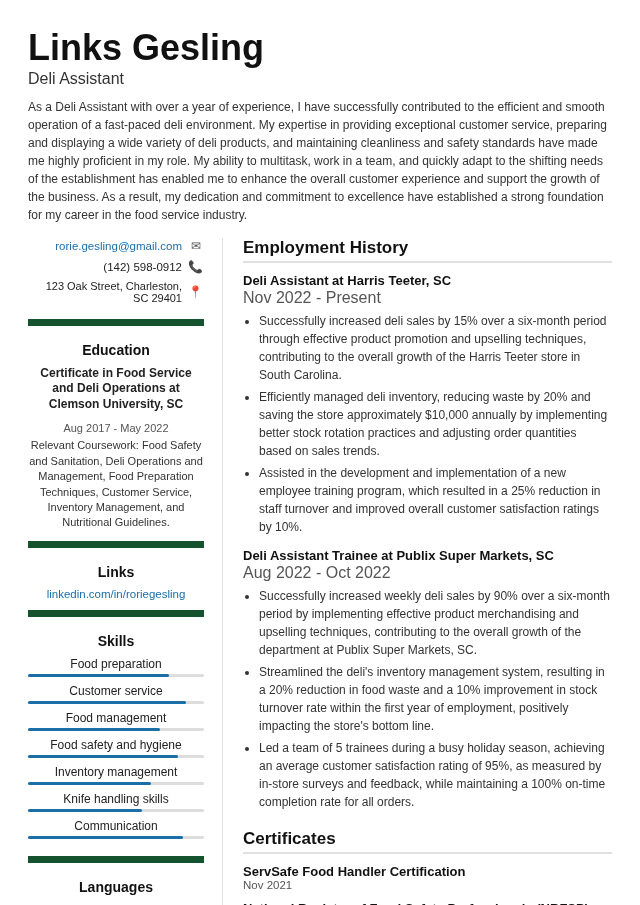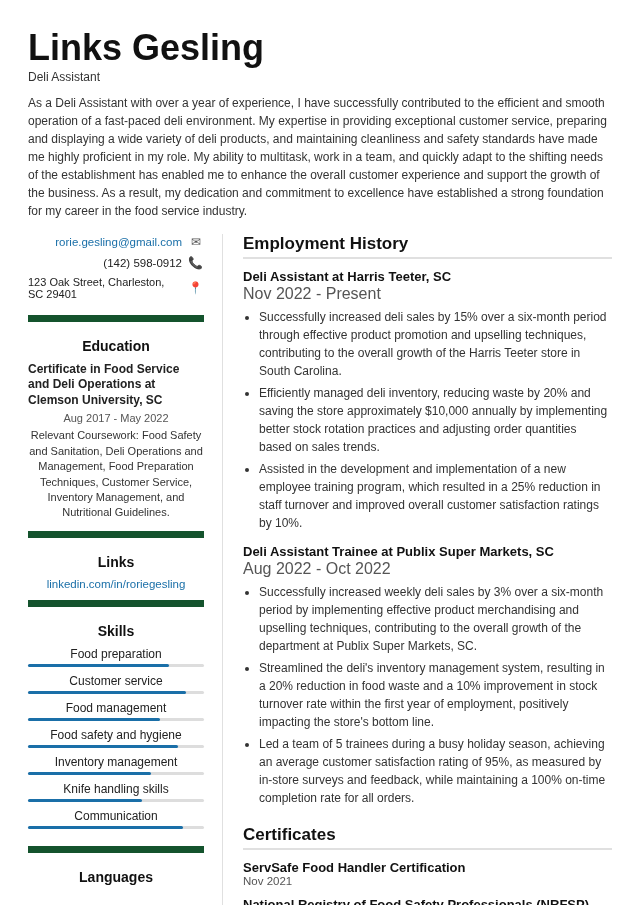--- a/index.html
+++ b/index.html
@@ -12,21 +12,21 @@
       min-height: 905px;
     }
     .page {
       width: 640px;
       background: #fff;
       padding: 28px 28px 20px 28px;
     }
     
     .header { margin-bottom: 10px; }
     .header h1 { font-size: 36px; font-weight: bold; color: #111; line-height: 1.1; }
-    .header h2 { font-size: 12px; font-weight: normal; color: #333; margin-top: 2px; }
+    .header h2 { font-size: 16px; font-weight: normal; color: #333; margin-top: 2px; }
     
     .summary { font-size: 12px; color: #333; line-height: 1.5; margin-bottom: 14px; }
 
     
     .columns { display: flex; gap: 0; }
     .left-col {
       width: 195px;
       min-width: 195px;
       padding-right: 18px;
       border-right: 1px solid #e0e0e0;
@@ -64,21 +64,21 @@
     
     .left-section-title {
       font-size: 14px;
       font-weight: bold;
       color: #111;
       text-align: center;
       margin-bottom: 8px;
     }
 
     
-    .edu-degree { font-weight: bold; font-size: 12px; text-align: left; line-height: 1.3; margin-bottom: 4px; }
+    .edu-degree { font-weight: bold; font-size: 12px; text-align: center; line-height: 1.3; margin-bottom: 10px; }
     .edu-date { font-size: 11px; color: #555; text-align: center; margin-bottom: 4px; }
     .edu-coursework { font-size: 11px; color: #333; text-align: center; line-height: 1.4; }
 
     
     .links-section a { color: #1a6fa8; font-size: 11.5px; text-decoration: none; display: block; text-align: center; }
 
     
     .skill-item { margin-bottom: 7px; }
     .skill-name { font-size: 12px; text-align: center; margin-bottom: 3px; color: #222; }
     .skill-bar-bg {
@@ -144,21 +144,21 @@
       <div class="left-section">
         <div class="contact-item">
           <a>rorie.gesling@gmail.com</a>
           <span class="contact-icon">✉</span>
         </div>
         <div class="contact-item">
           <span>(142) 598-0912</span>
           <span class="contact-icon">📞</span>
         </div>
         <div class="contact-item">
-          <span style="font-size:11px;">123 Oak Street, Charleston, SC 29401</span>
+          <span style="text-align:right;font-size:11px;">123 Oak Street, Charleston, SC 29401</span>
           <span class="contact-icon">📍</span>
         </div>
       </div>
 
       <div class="left-section">
         <div class="left-section-title">Education</div>
         <div class="edu-degree">Certificate in Food Service and Deli Operations at Clemson University, SC</div>
         <div class="edu-date">Aug 2017 - May 2022</div>
         <div class="edu-coursework">Relevant Coursework: Food Safety and Sanitation, Deli Operations and Management, Food Preparation Techniques, Customer Service, Inventory Management, and Nutritional Guidelines.</div>
       </div>
@@ -233,21 +233,21 @@
     <ul>
                 <li>Successfully increased deli sales by 15% over a six-month period through effective product promotion and upselling techniques, contributing to the overall growth of the Harris Teeter store in South Carolina.</li>
                 <li>Efficiently managed deli inventory, reducing waste by 20% and saving the store approximately $10,000 annually by implementing better stock rotation practices and adjusting order quantities based on sales trends.</li>
                 <li>Assisted in the development and implementation of a new employee training program, which resulted in a 25% reduction in staff turnover and improved overall customer satisfaction ratings by 10%.</li>
               </ul>
   </div>
             <div class="job">
     <div class="job-title">Deli Assistant Trainee at Publix Super Markets, SC</div>
     <div class="job-date">Aug 2022 - Oct 2022</div>
     <ul>
-                <li>Successfully increased weekly deli sales by 3% over a six-month period by implementing effective product merchandising and upselling techniques, contributing to the overall growth of the department at Publix Super Markets, SC.</li>
+                <li>Successfully increased weekly deli sales by 90% over a six-month period by implementing effective product merchandising and upselling techniques, contributing to the overall growth of the department at Publix Super Markets, SC.</li>
                 <li>Streamlined the deli's inventory management system, resulting in a 20% reduction in food waste and a 10% improvement in stock turnover rate within the first year of employment, positively impacting the store's bottom line.</li>
                 <li>Led a team of 5 trainees during a busy holiday season, achieving an average customer satisfaction rating of 95%, as measured by in-store surveys and feedback, while maintaining a 100% on-time completion rate for all orders.</li>
               </ul>
   </div>
           </div>
       </div>
 
       <div class="right-section">
         <div class="right-section-title">Certificates</div>
         <div id="certs-container">

